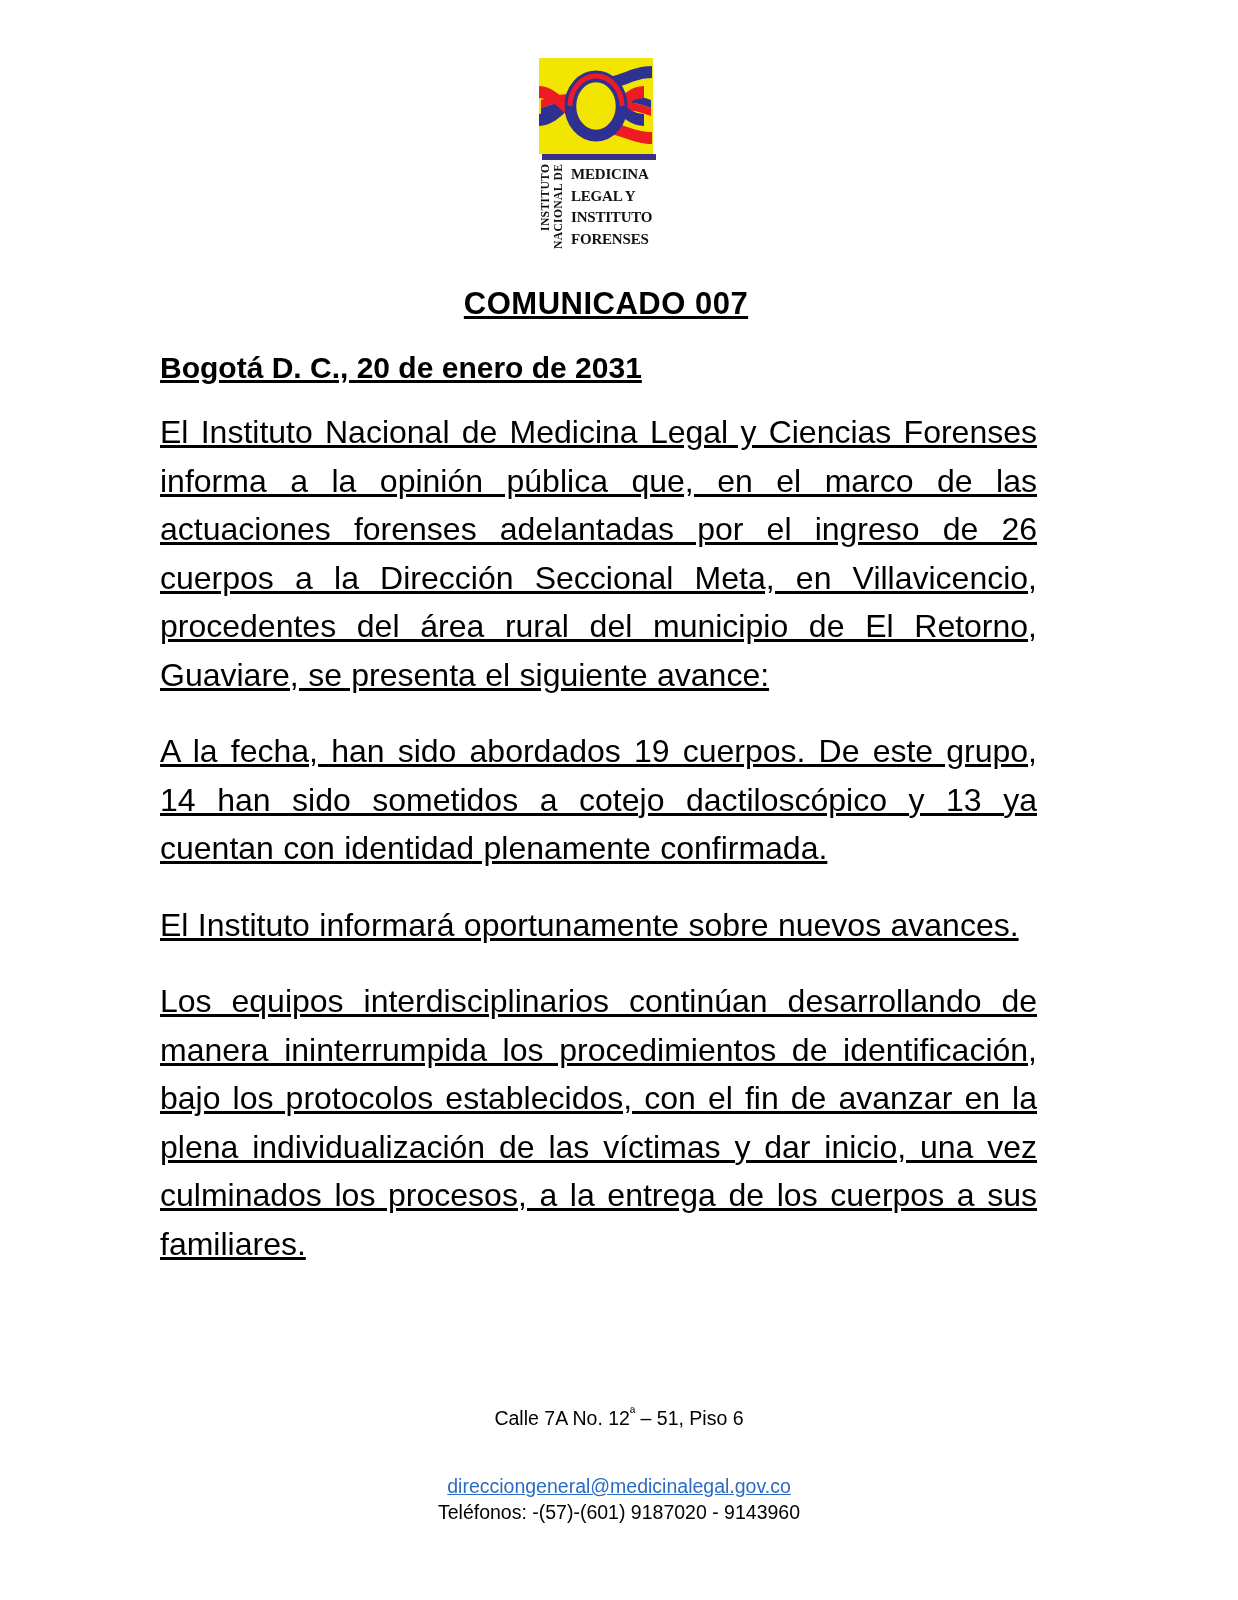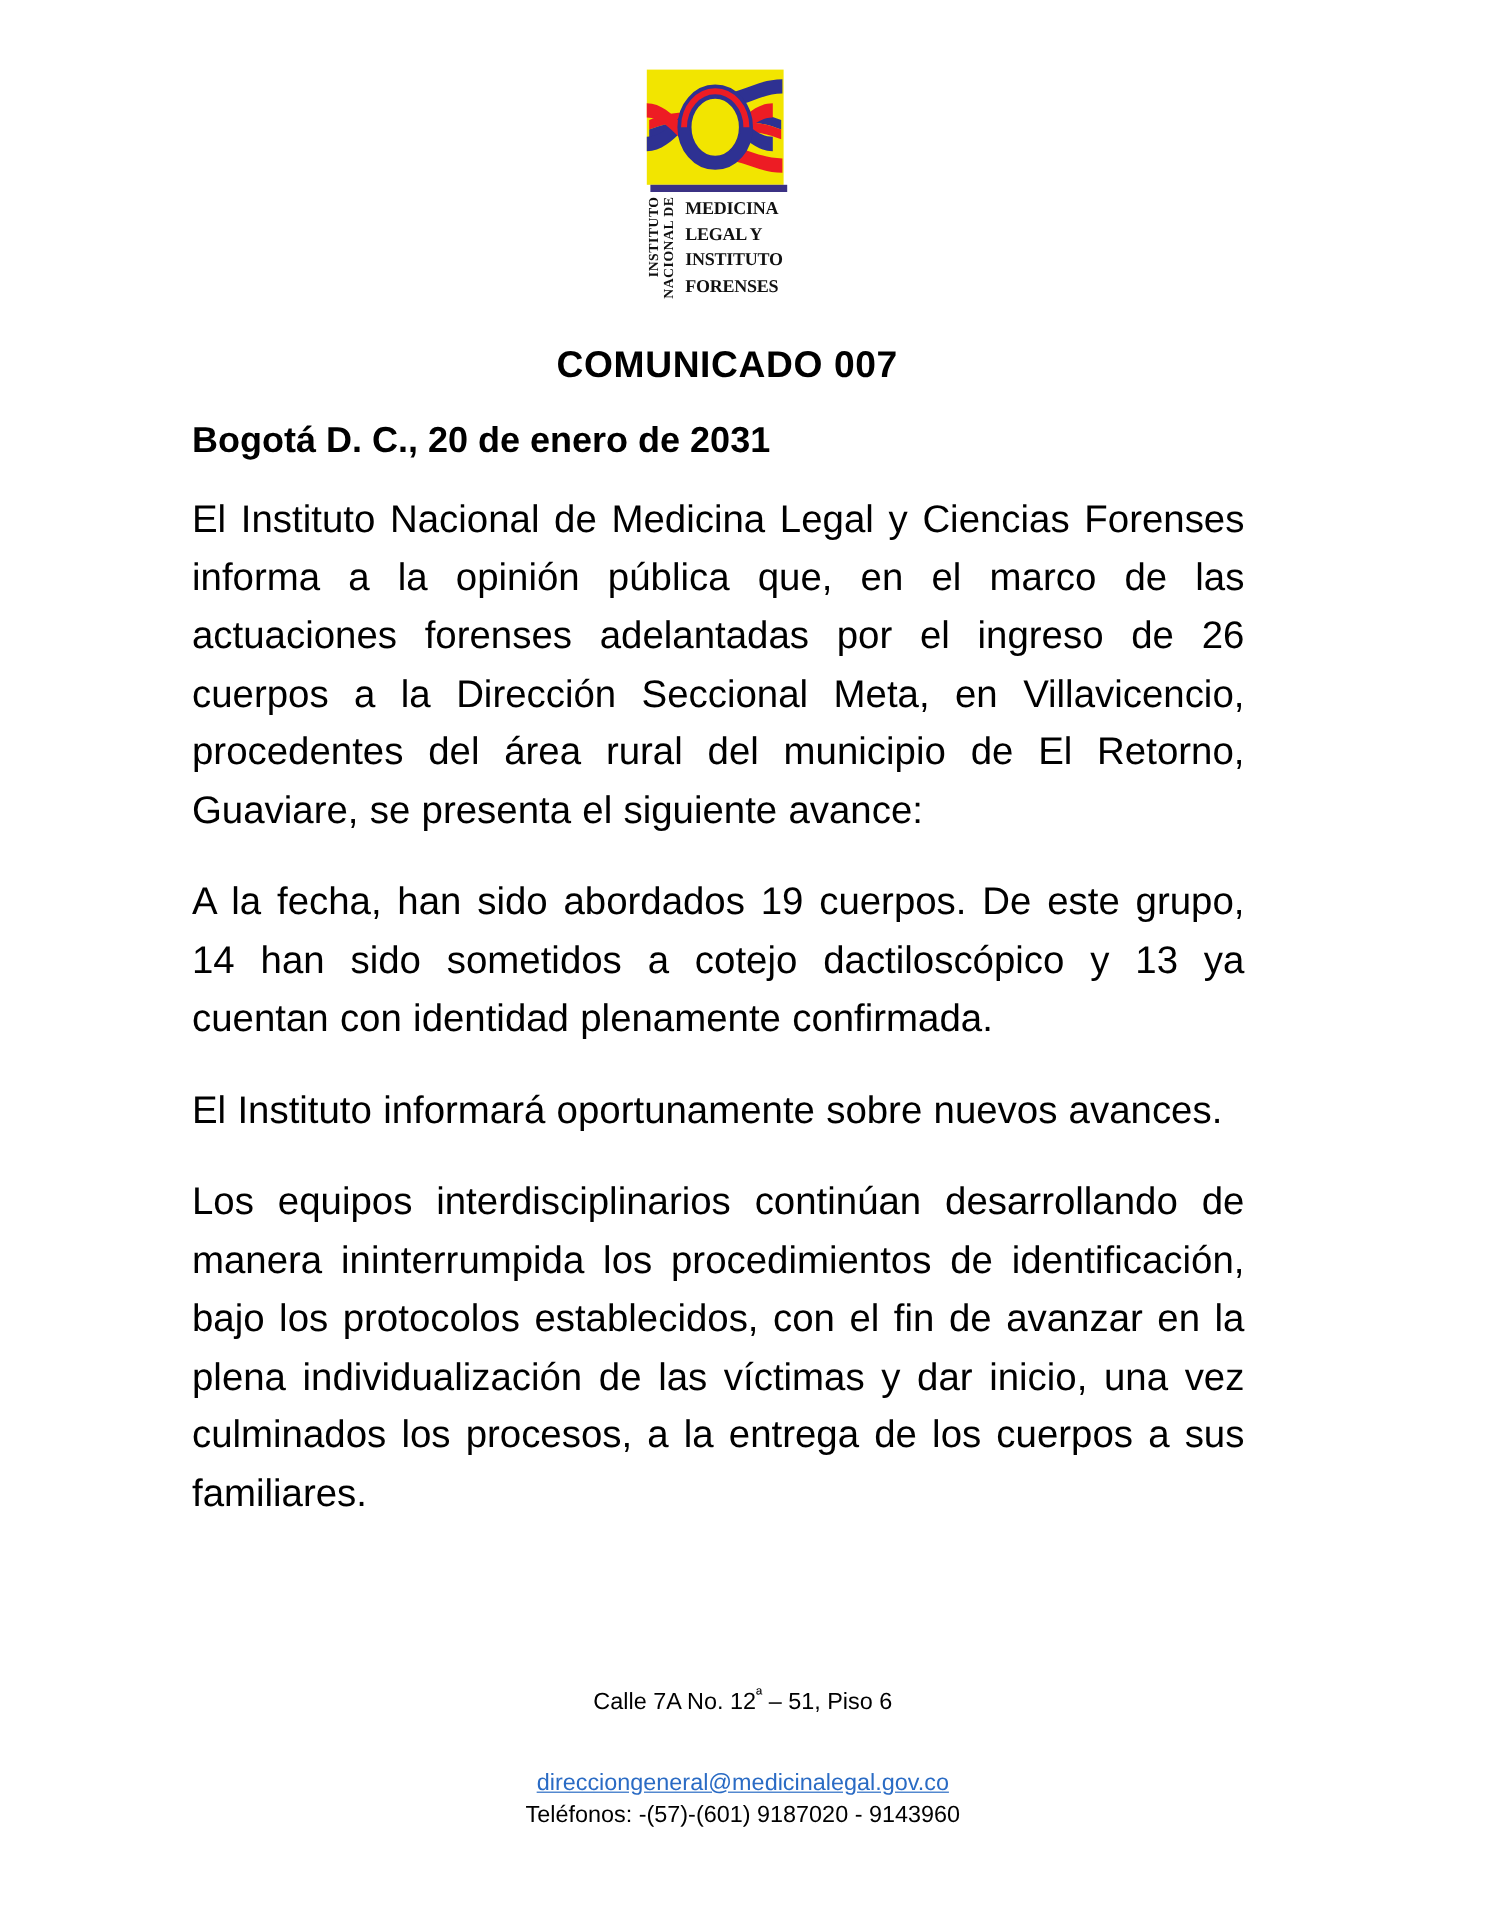--- a/index.html
+++ b/index.html
@@ -103,20 +103,21 @@
     color: #111111;
     white-space: nowrap;
   }
 
   
   .doc {
     position: absolute;
     left: 160px;
     top: 286px;
     width: 892px;
+    text-decoration: underline;
   }
   .doc-title {
     font-family: "Liberation Sans Narrow", "Liberation Sans", sans-serif;
     font-stretch: condensed;
     font-weight: bold;
     font-size: 31px;
     line-height: 36px;
     text-align: center;
     letter-spacing: 0.5px;
     margin: 0 0 28px 0;

